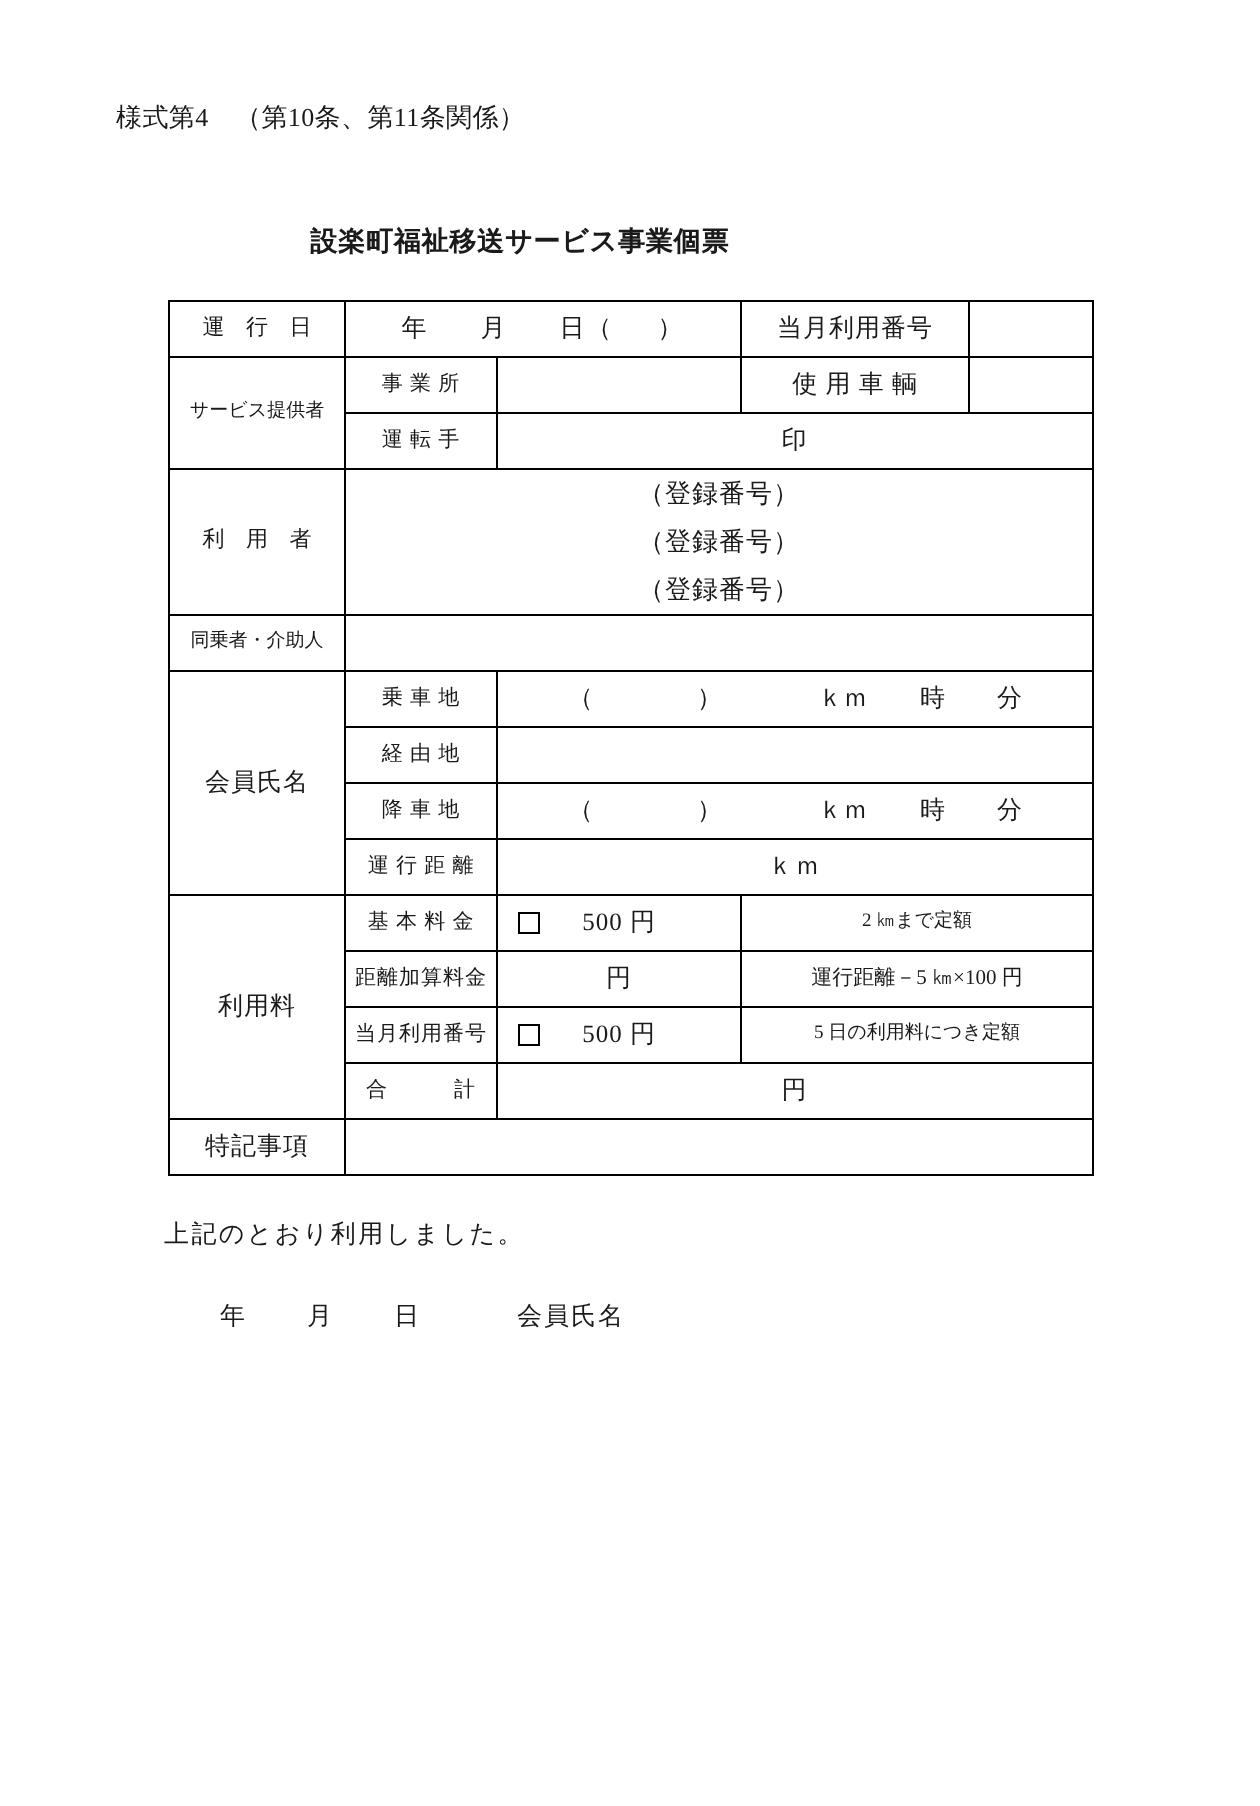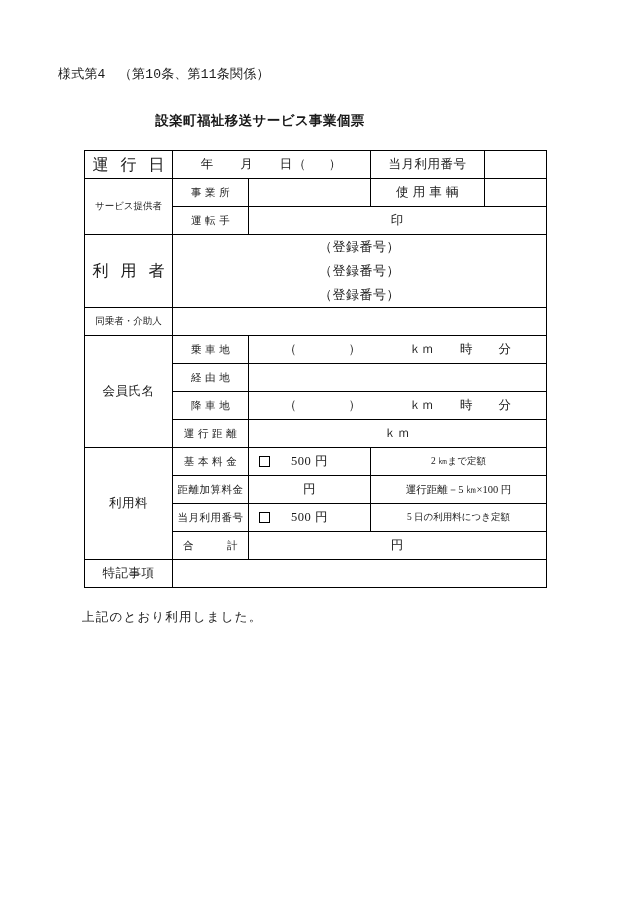--- a/index.html
+++ b/index.html
@@ -21,25 +21,24 @@
     left: 0;
     top: 0;
     width: 630px;
     height: 903px;
   }
 
   
   .form-no {
     position: absolute;
     left: 58px;
-    top: 65px;
+    top: 50px;
     font-size: 13px;
     letter-spacing: 0.2px;
     white-space: nowrap;
-    font-family: Liberation Mono, monospace;
   }
 
   .doc-title {
     position: absolute;
     left: 0;
     top: 112px;
     width: 520px;
     text-align: center;
     font-size: 13.5px;
     font-weight: bold;
@@ -64,21 +63,21 @@
     text-align: center;
     line-height: 1.25;
     height: 27px;
   }
 
   
   .lbl {
     display: block;
     letter-spacing: 4px;
     text-indent: 4px;
-    font-size: 16px;
+    font-size: 11px;
   }
   .lbl-tight {
     display: block;
     letter-spacing: 0.5px;
     font-size: 12.5px;
   }
   .lbl-small {
     display: block;
     font-size: 9.5px;
     letter-spacing: 0px;
@@ -349,14 +348,15 @@
         <td colspan="4">
           <span></span>
         </td>
       </tr>
 
     </tbody>
   </table>
 
   <div class="footer-line1">上記のとおり利用しました。</div>
 
+  <div class="footer-line2"><span>年</span><span class="g1"></span><span>月</span><span class="g2"></span><span>日</span><span class="g3"></span><span>会員氏名</span></div>
 
 </div>
 
 </body></html>

